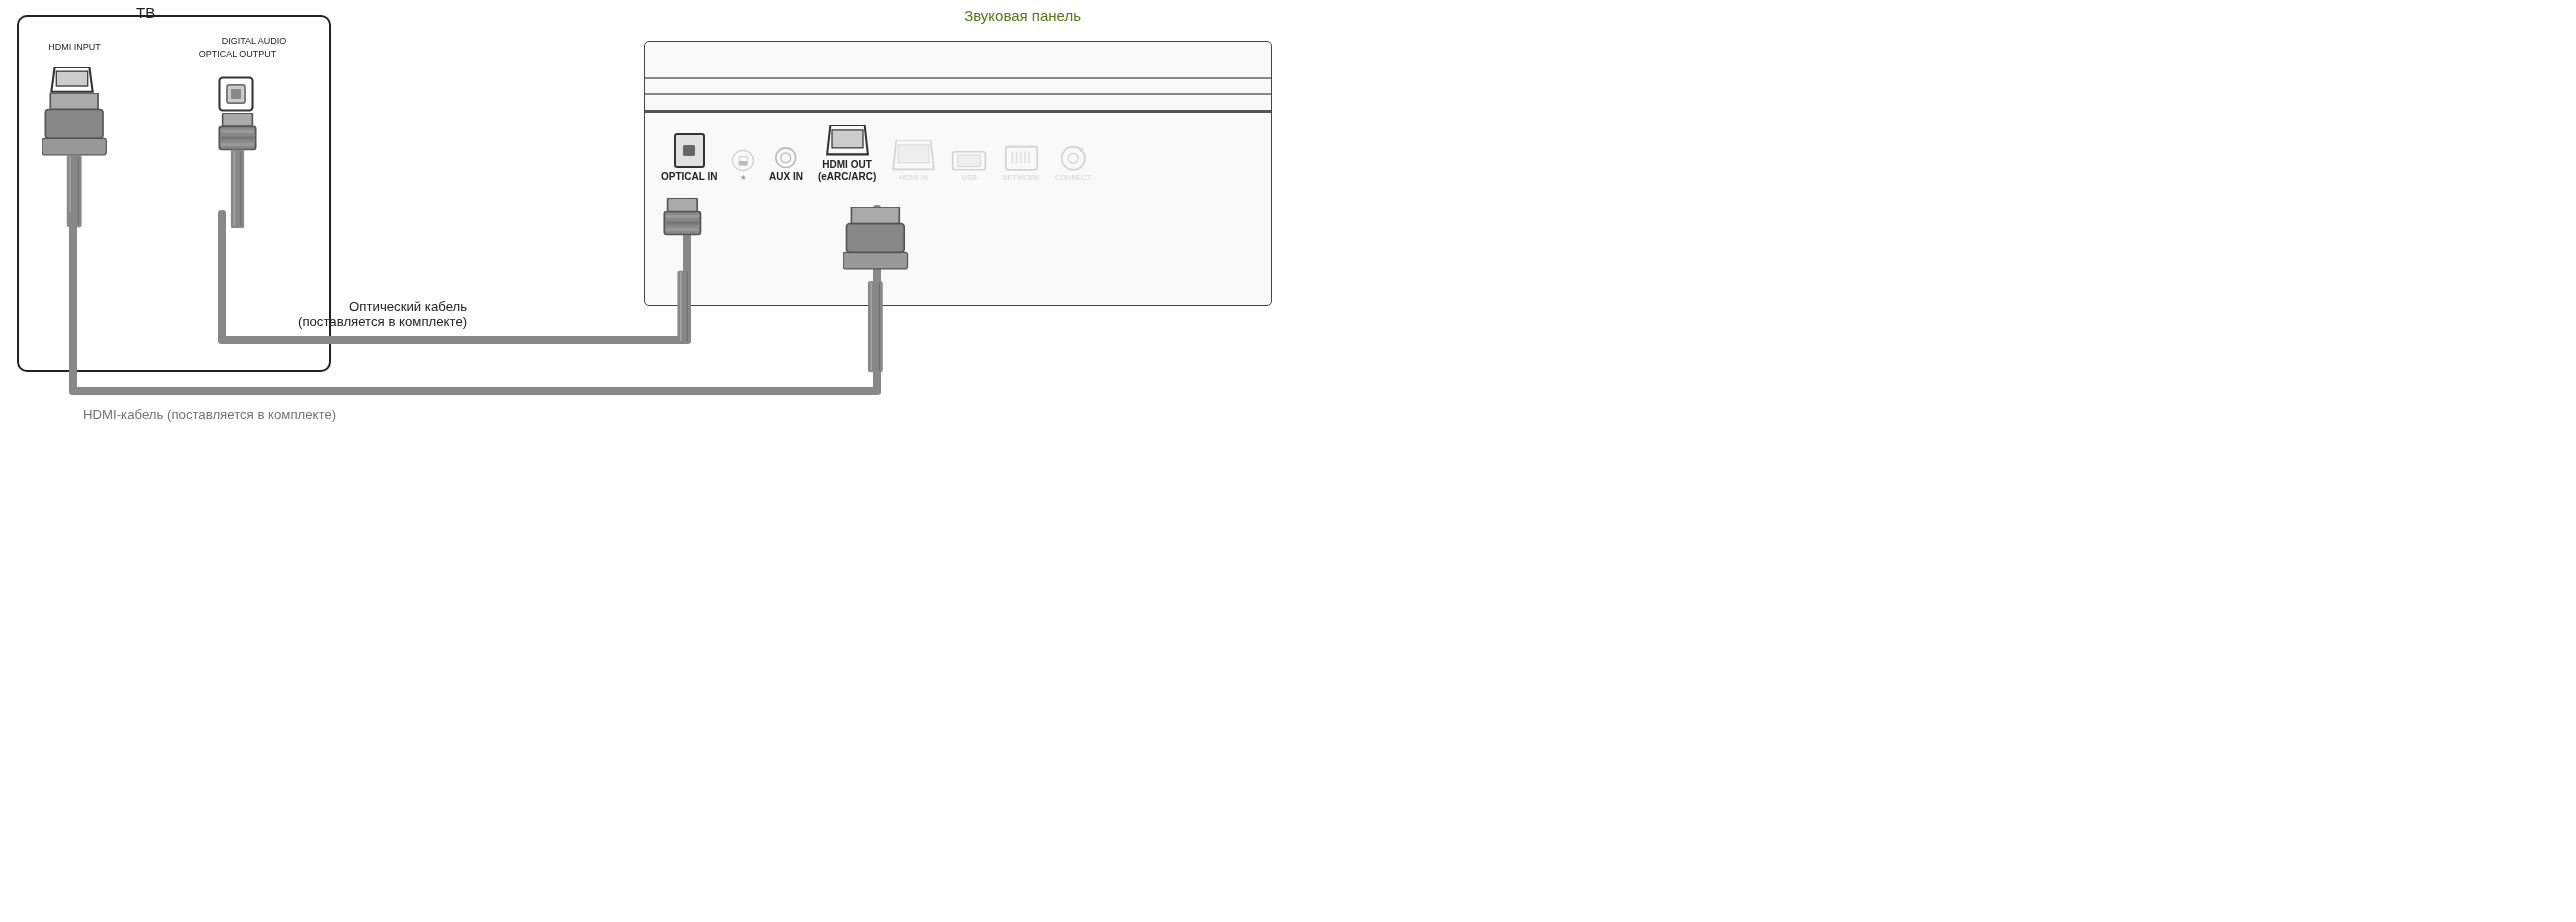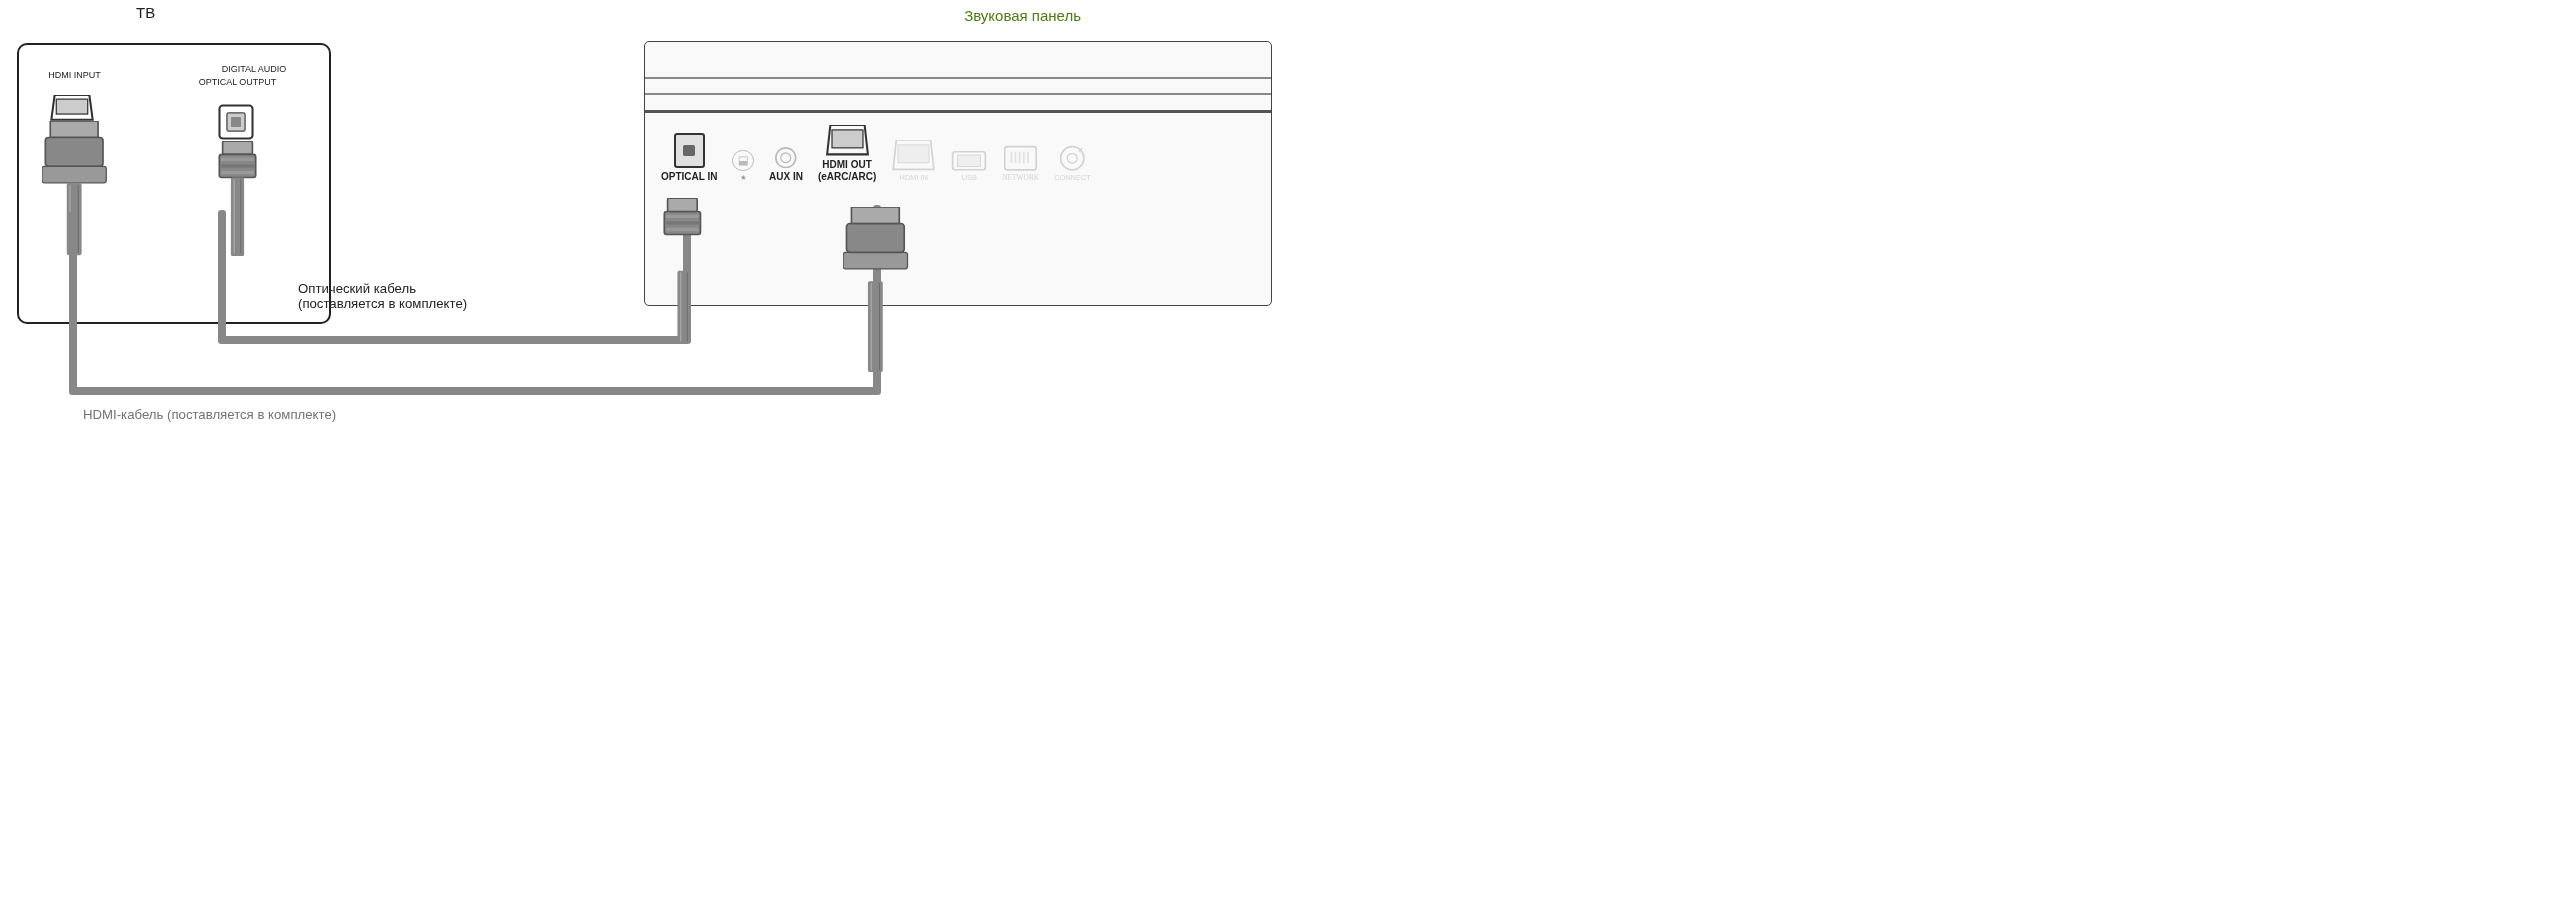--- a/index.html
+++ b/index.html
@@ -14,23 +14,23 @@
     .diagram {
       position: relative;
       width: 1288px;
       height: 461px;
     }
 
     
     .tv-box {
       position: absolute;
       left: 16.5px;
-      top: 43px;
+      top: 15px;
       width: 314px;
-      height: 281px;
+      height: 357px;
       border: 2.1px solid #222;
       border-radius: 10px;
     }
     .tv-label {
       position: absolute;
       left: 136px;
       top: 4.1px;
       font-size: 15px;
       font-weight: normal;
       color: #222;
@@ -244,21 +244,21 @@
       </div>
 
       <div class="conn-item" style="opacity:0.4;">
         <svg width="36" height="21.5" viewBox="0 0 44 26">
           <rect x="2" y="2" width="40" height="22" rx="3" fill="none" stroke="#999" stroke-width="2"></rect>
           <rect x="8" y="6" width="28" height="14" fill="#e0e0e0" stroke="#999" stroke-width="1"></rect>
         </svg>
         <div class="conn-label-gray">USB</div>
       </div>
 
-      <div class="conn-item" style="opacity:0.4;font-family:Liberation Serif, serif;">
+      <div class="conn-item" style="opacity:0.4;">
         <svg width="35" height="26.5" viewBox="0 0 42 32">
           <rect x="2" y="2" width="38" height="28" rx="3" fill="none" stroke="#999" stroke-width="2"></rect>
 
           <line x1="10" y1="8" x2="10" y2="22" stroke="#bbb" stroke-width="2"></line>
           <line x1="15" y1="8" x2="15" y2="22" stroke="#bbb" stroke-width="2"></line>
           <line x1="20" y1="8" x2="20" y2="22" stroke="#bbb" stroke-width="2"></line>
           <line x1="25" y1="8" x2="25" y2="22" stroke="#bbb" stroke-width="2"></line>
           <line x1="30" y1="8" x2="30" y2="22" stroke="#bbb" stroke-width="2"></line>
         </svg>
         <div class="conn-label-gray">NETWORK</div>
@@ -305,21 +305,21 @@
     <line x1="24" y1="90" x2="24" y2="174" stroke="#aaa" stroke-width="1.5"></line>
     <line x1="32" y1="90" x2="32" y2="174" stroke="#666" stroke-width="1"></line>
 
     <rect x="4" y="16" width="44" height="28" rx="3" fill="#888" stroke="#555" stroke-width="2"></rect>
     <rect x="6" y="20" width="40" height="4" fill="#999"></rect>
     <rect x="6" y="28" width="40" height="4" fill="#777"></rect>
     <rect x="6" y="36" width="40" height="4" fill="#999"></rect>
     <rect x="8" y="0" width="36" height="16" rx="2" fill="#aaa" stroke="#555" stroke-width="2"></rect>
   </svg>
 
-  <div style="position:absolute; left:298px; top:281px; font-size:13.2px; color:#222; text-align:left;">
+  <div style="position:absolute; left:298px; top:299px; font-size:13.2px; color:#222; text-align:right;">
     <div>Оптический кабель</div>
     <div>(поставляется в комплекте)</div>
   </div>
 
   <div style="position:absolute; left:83px; top:407px; font-size:13.2px; color:#737373;">HDMI-кабель (поставляется в комплекте)</div>
 
 </div>
 
 
 </body></html>

